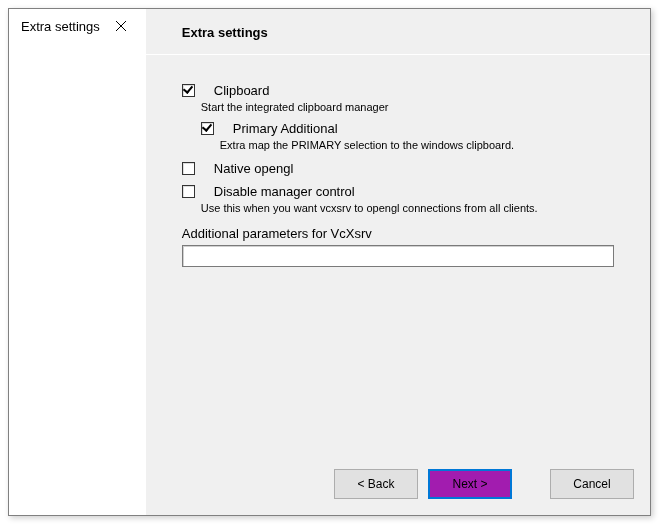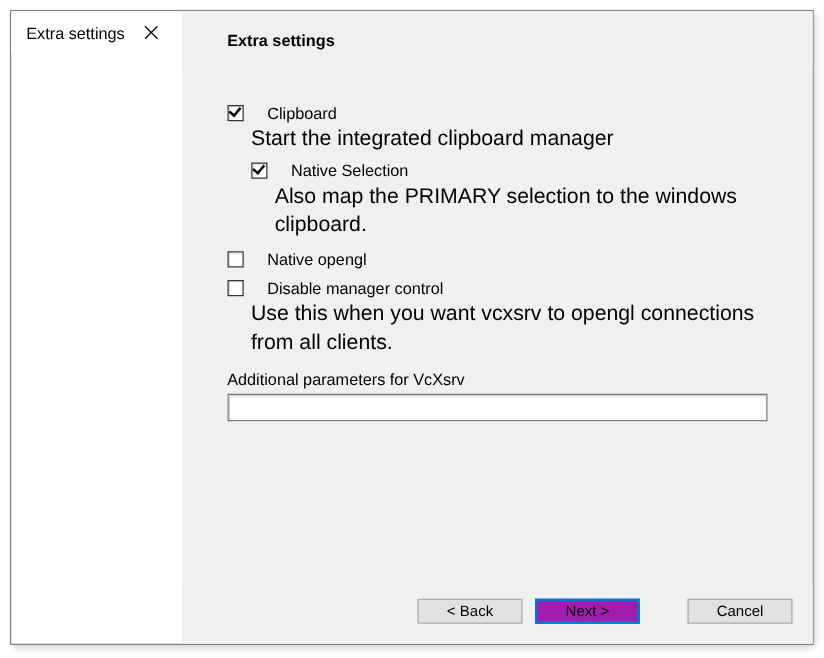--- a/index.html
+++ b/index.html
@@ -86,21 +86,21 @@
       left: 2px;
       top: -1px;
       width: 4px;
       height: 7px;
       border: solid #000;
       border-width: 0 2px 2px 0;
       transform: rotate(40deg);
     }
     .chk-label { font-size: 13px; color: #000; cursor: pointer; }
     .chk-desc {
-      font-size: 17px;
+      font-size: 11px;
       color: #000;
       margin-left: 19px;
       line-height: 1.35;
     }
     .nested { margin-left: 19px; margin-top: 6px; }
     .params-label {
       font-size: 13px;
       margin-top: 10px;
       margin-bottom: 4px;
     }
@@ -116,21 +116,21 @@
     }
     .bottombar {
       padding: 12px 16px 16px 0;
       display: flex;
       justify-content: flex-end;
       gap: 10px;
       background: #f0f0f0;
     }
     .btn {
       width: 84px;
-      height: 20px;
+      height: 30px;
       background: #e1e1e1;
       border: 1px solid #adadad;
       font-size: 12px;
       cursor: pointer;
       display: flex;
       align-items: center;
       justify-content: center;
     }
     .btn.default {
       border: 2px solid #0078d7;
@@ -163,23 +163,23 @@
       <div class="opt-group">
         <div class="chk-row">
           <div class="chk checked"></div>
           <span class="chk-label">Clipboard</span>
         </div>
         <div class="chk-desc">Start the integrated clipboard manager</div>
 
         <div class="nested">
           <div class="chk-row">
             <div class="chk checked"></div>
-            <span class="chk-label">Native Selection</span>
+            <span class="chk-label">Primary Additional</span>
           </div>
-          <div class="chk-desc">Also map the PRIMARY selection to the windows clipboard.</div>
+          <div class="chk-desc">Extra map the PRIMARY selection to the windows clipboard.</div>
         </div>
       </div>
 
       <div class="opt-group">
         <div class="chk-row">
           <div class="chk"></div>
           <span class="chk-label">Native opengl</span>
         </div>
       </div>
 

